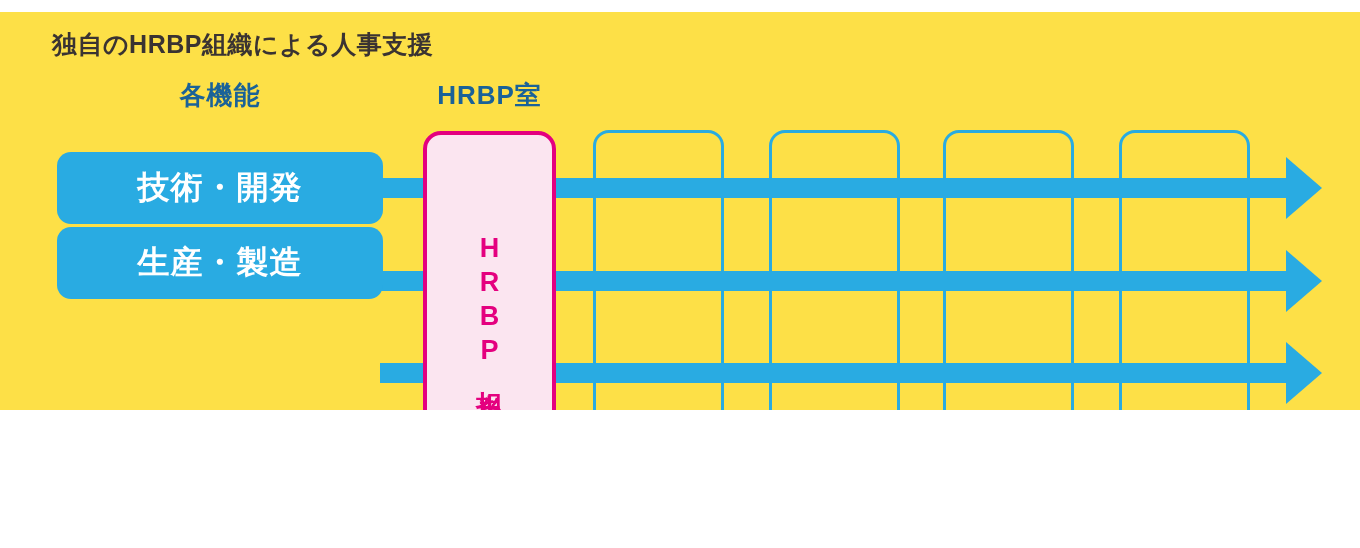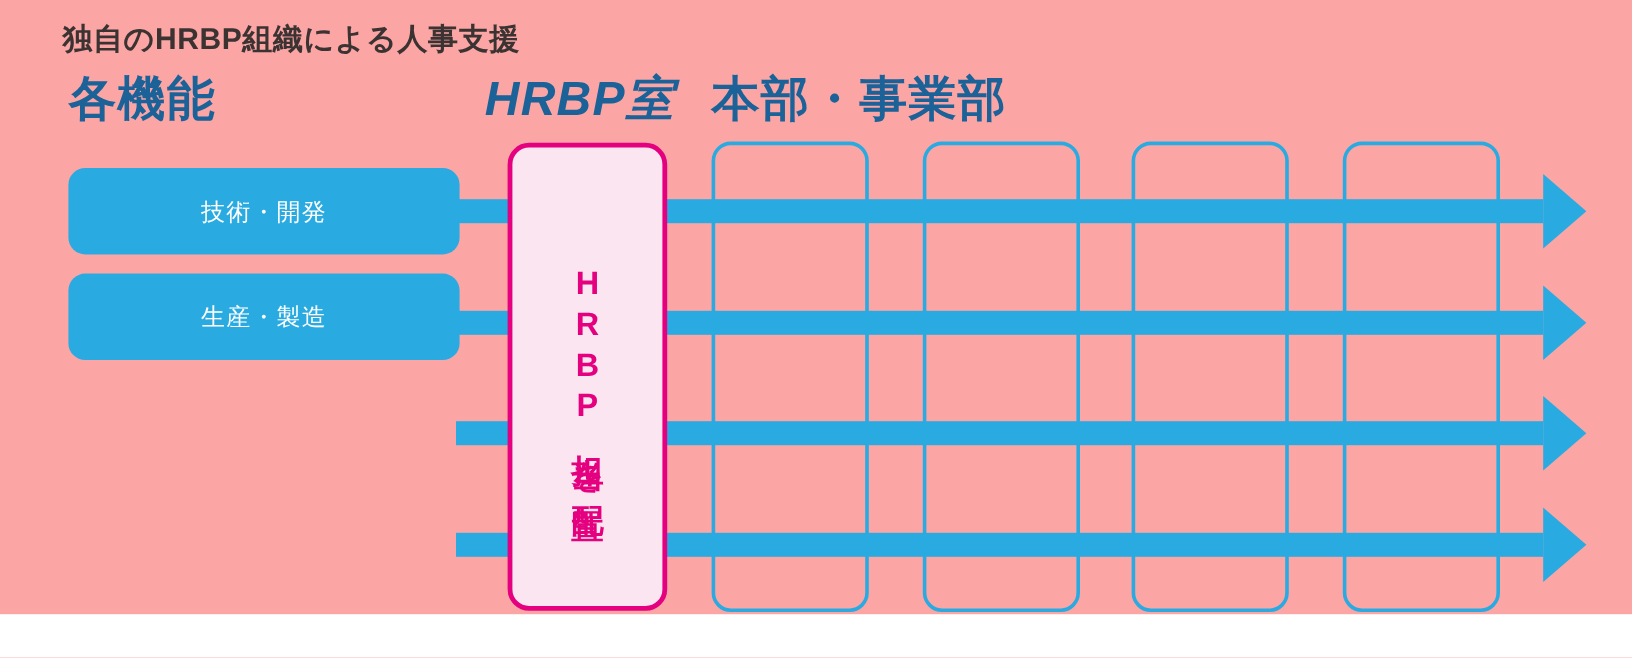--- a/index.html
+++ b/index.html
@@ -1,31 +1,32 @@
 <!DOCTYPE html>
 <html><head>
 <meta charset="utf-8">
 <style>
   html,body{margin:0;padding:0;background:#ffffff;}
   .canvas{
-    position:relative;width:1360px;height:512px;background:#fca5a5;overflow:hidden;
+    position:relative;width:1360px;height:398px;background:#fde047;overflow:hidden;
     font-family:"Liberation Sans","DejaVu Sans",sans-serif;
+    margin-top:12px;
   }
   .title{
     position:absolute;left:52px;top:16px;
     font-size:25px;font-weight:700;color:#3a3332;letter-spacing:0.5px;
     white-space:nowrap;
   }
   .col-header{
     position:absolute;top:64px;height:38px;line-height:38px;
-    font-size:40px;font-weight:700;color:#1a6298;
+    text-align:center;font-size:26px;font-weight:700;color:#1a6298;
     letter-spacing:1px;white-space:nowrap;
   }
   .h-functions{left:57px;width:326px;}
-  .h-hrbp{left:404px;width:133px;font-style:italic;}
+  .h-hrbp{left:423px;width:133px;}
   .h-div{left:593px;width:307px;}
   .h-group{left:943px;width:307px;}
 
   
   .dest-box{
     position:absolute;top:118px;height:392px;width:131px;
     border:3px solid #29abe2;border-radius:16px;background:transparent;
     box-sizing:border-box;z-index:1;
   }
   .dc1{left:593px;} .dc2{left:769px;} .dc3{left:943px;} .dc4{left:1119px;}
@@ -44,23 +45,23 @@
   .bar-r1{top:166px;} .bar-r2{top:259px;} .bar-r3{top:351px;} .bar-r4{top:444px;}
   .head-r1{top:145px;} .head-r2{top:238px;} .head-r3{top:330px;} .head-r4{top:423px;}
 
   
   .func-box{
     position:absolute;left:57px;width:326px;height:72px;
     background:#29abe2;border-radius:14px;z-index:2;
     display:flex;align-items:center;justify-content:center;
   }
   .func-box span{
-    color:#ffffff;font-size:20px;font-weight:400;letter-spacing:1px;white-space:nowrap;
+    color:#ffffff;font-size:32px;font-weight:700;letter-spacing:1px;white-space:nowrap;
   }
-  .fb1{top:140px;} .fb2{top:228px;align-items:center;} .fb3{top:325px;} .fb4{top:418px;}
+  .fb1{top:140px;} .fb2{top:215px;align-items:center;} .fb3{top:325px;} .fb4{top:418px;}
 
   
   .hrbp-box{
     position:absolute;left:423px;top:119px;width:133px;height:390px;
     background:#fbe5f0;border:4px solid #e4007f;border-radius:18px;
     box-sizing:border-box;z-index:3;
     display:flex;align-items:center;justify-content:center;
   }
   .hrbp-box span{
     writing-mode:vertical-rl;text-orientation:upright;
@@ -70,21 +71,20 @@
 </style>
 </head>
 <body>
 
 <div class="canvas">
 
   <div class="title">独自のHRBP組織による人事支援</div>
 
   <div class="col-header h-functions">各機能</div>
   <div class="col-header h-hrbp">HRBP室</div>
-  <div class="col-header h-div">本部・事業部</div>
 
   <div class="dest-box dc1"></div>
   <div class="dest-box dc2"></div>
   <div class="dest-box dc3"></div>
   <div class="dest-box dc4"></div>
 
   <div class="arrow-bar bar-r1"></div>
   <div class="arrow-head head-r1"></div>
   <div class="arrow-bar bar-r2"></div>
   <div class="arrow-head head-r2"></div>

